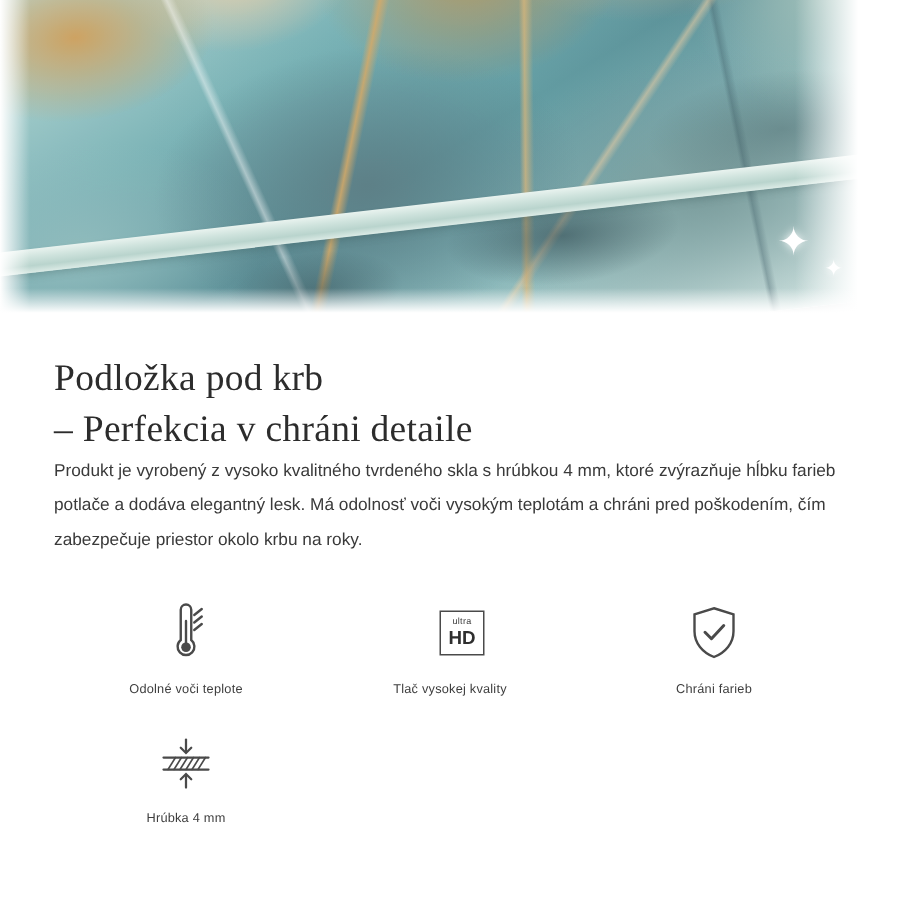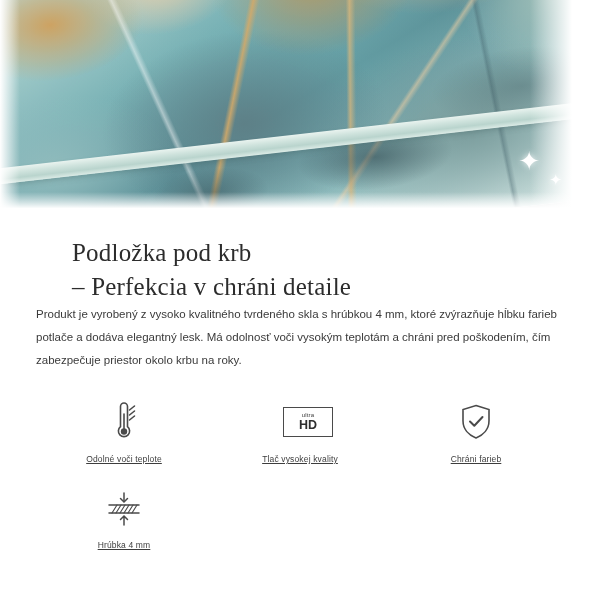--- a/index.html
+++ b/index.html
@@ -91,21 +91,20 @@
 
   
   .content { padding: 14px 36px 0 36px; }
   h1.title {
     font-family: "Liberation Serif", serif;
     font-weight: 400;
     color: #2c2c2c;
     font-size: 25px;
     line-height: 1.34;
     letter-spacing: 0.2px;
-    margin-left: 36px;
   }
   h1.title .l2 { display: block; }
   p.desc {
     font-size: 11.5px;
     line-height: 2.0;
     color: #3a3a3a;
     max-width: 532px;
   }
 
   
@@ -124,25 +123,24 @@
   .feature .glyph {
     height: 48px;
     display: flex; align-items: center; justify-content: center;
   }
   .feature .caption {
     margin-top: 8px;
     font-size: 8.5px;
     color: #3d3d3d;
     letter-spacing: 0.15px;
     text-align: right;
-    text-decoration: underline;
   }
   svg { display: block; }
   .ultrahd-box {
-    width: 50px; height: 30px;
+    width: 30px; height: 30px;
     border: 1.6px solid #4a4a4a;
     display: flex; flex-direction: column;
     align-items: center; justify-content: center;
     line-height: 1;
     margin-left: 16px;
   }
   .ultrahd-box .u { font-size: 6px; letter-spacing: .2px; color:#3a3a3a; }
   .ultrahd-box .hd { font-size: 12.5px; font-weight: bold; color:#2e2e2e; margin-top: 1px;}
 </style>
 </head>

